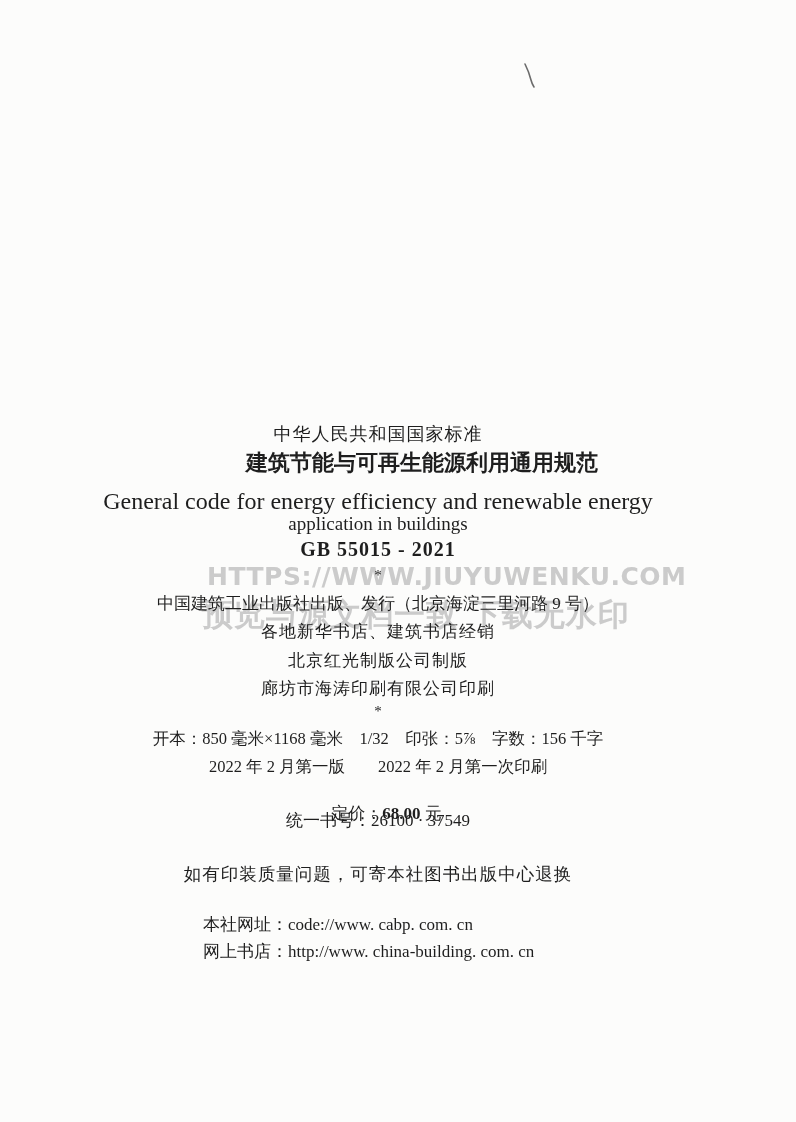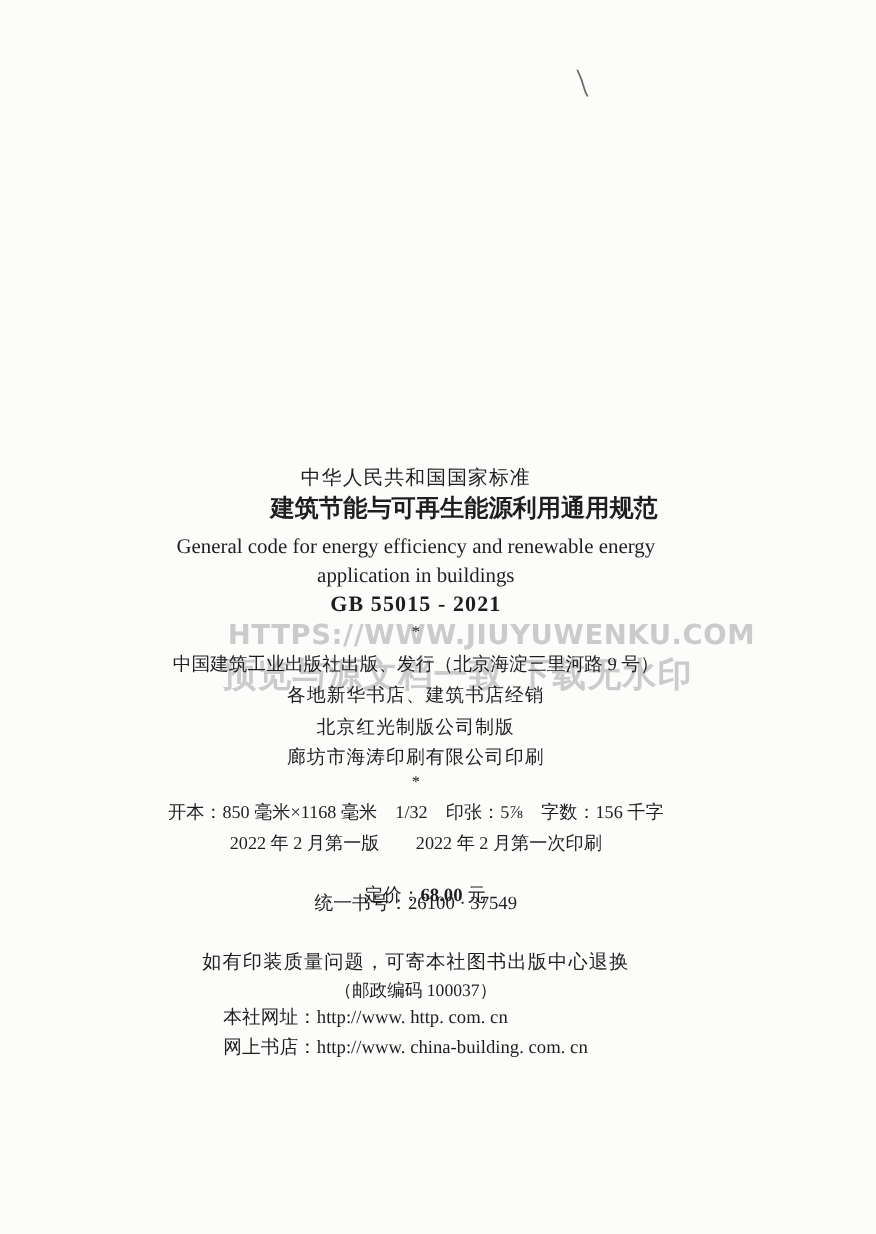--- a/index.html
+++ b/index.html
@@ -21,21 +21,21 @@
   
   .line{
     position:absolute;left:0;width:756px;text-align:center;
     color:#1e1e1e;white-space:pre;line-height:1.2;
     font-family:"Liberation Serif","DejaVu Serif",serif;
   }
   .heiti{font-family:"DejaVu Sans","Liberation Sans",sans-serif;font-weight:700;}
   .bold{font-weight:700;}
   .standard-label{top:424px;font-size:18px;letter-spacing:1px;}
   .title-cn{top:450px;font-size:22px;letter-spacing:0px;margin-left:44px;}
-  .title-en1{top:487px;font-size:19px;}
+  .title-en1{top:487px;font-size:24px;}
   .title-en2{top:513px;font-size:19px;}
   .std-code{top:537px;font-size:20px;font-weight:700;letter-spacing:1px;}
   .star1{top:566px;font-size:15px;}
   .publisher{top:594px;font-size:17px;}
   .distribution{top:622px;font-size:17px;letter-spacing:1px;}
   .plate{top:651px;font-size:17px;letter-spacing:1px;}
   .printer{top:679px;font-size:17px;letter-spacing:1px;}
   .star2{top:702px;font-size:15px;}
   .format{top:729px;font-size:16.5px;}
   .edition{top:757px;font-size:16.5px;}
@@ -71,17 +71,16 @@
   <div class="line plate">北京红光制版公司制版</div>
   <div class="line printer">廊坊市海涛印刷有限公司印刷</div>
   <div class="line star2">*</div>
   <div class="line format">开本：850 毫米×1168 毫米　1/32　印张：5⅞　字数：156 千字</div>
   <div class="line edition">2022 年 2 月第一版　　2022 年 2 月第一次印刷</div>
   <div class="line price">
     <span>定价：</span><span class="bold">68.00</span><span> 元</span>
   </div>
   <div class="line isbn">统一书号：26100 · 37549</div>
   <div class="line quality">如有印装质量问题，可寄本社图书出版中心退换</div>
-  <div class="line postal">（邮政编码 100037）</div>
-  <div class="line website">本社网址：http://www. http. com. cn</div>
+  <div class="line website">本社网址：code://www. cabp. com. cn</div>
   <div class="line bookstore">网上书店：http://www. china-building. com. cn</div>
 
 </div>
 
 </body></html>

